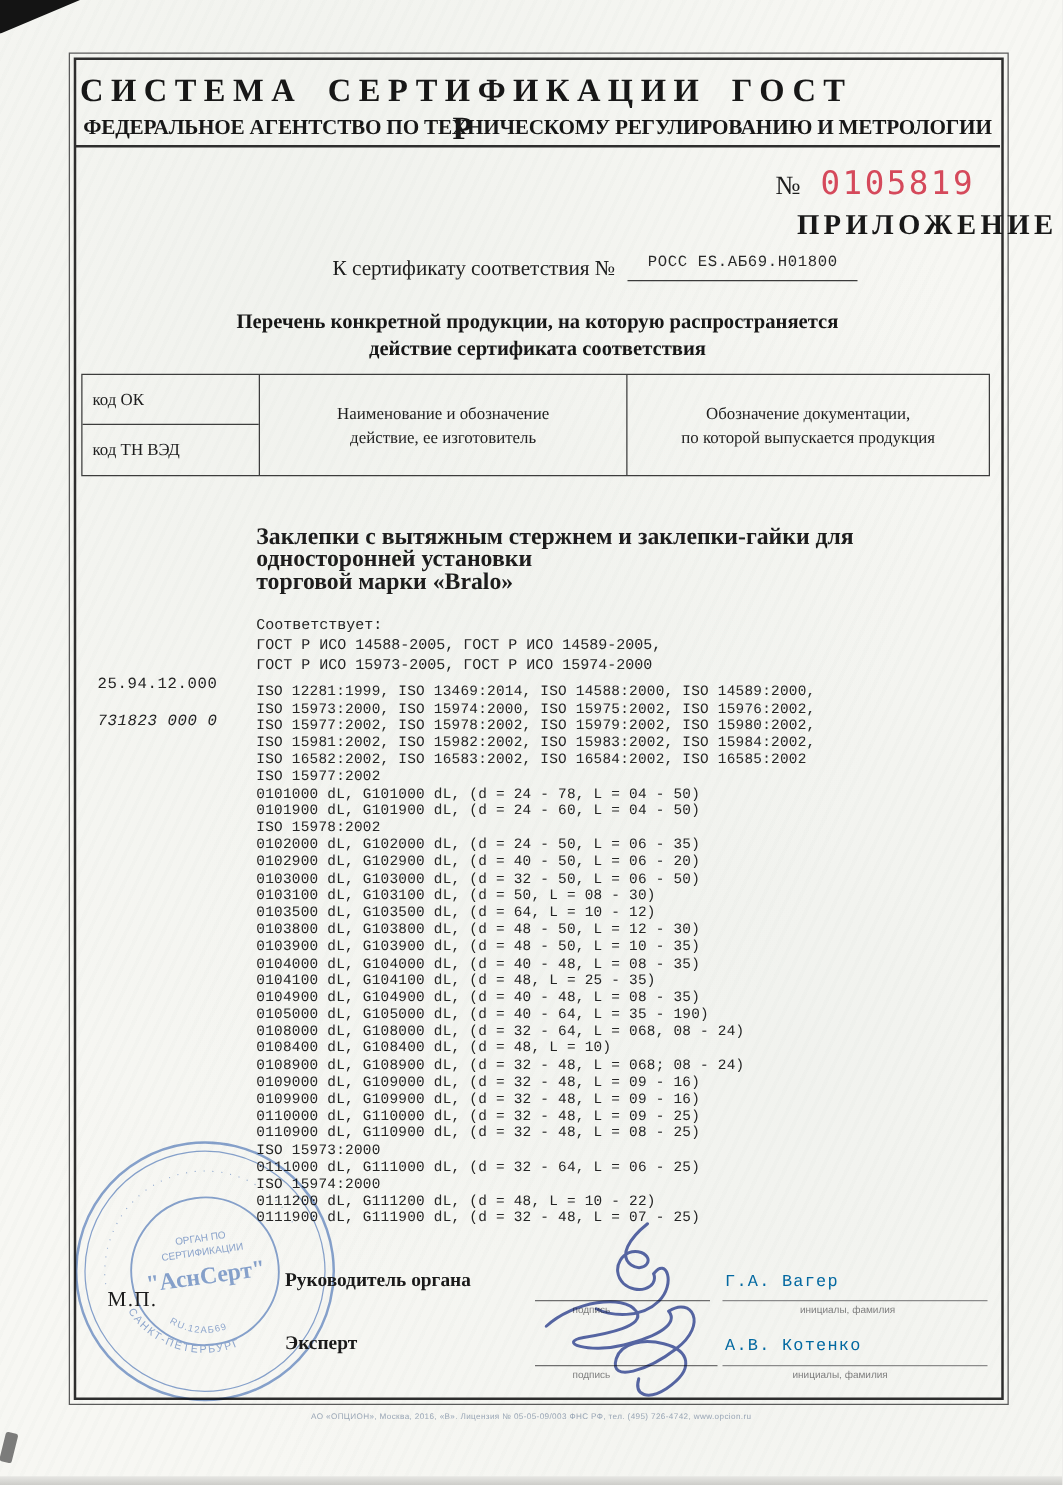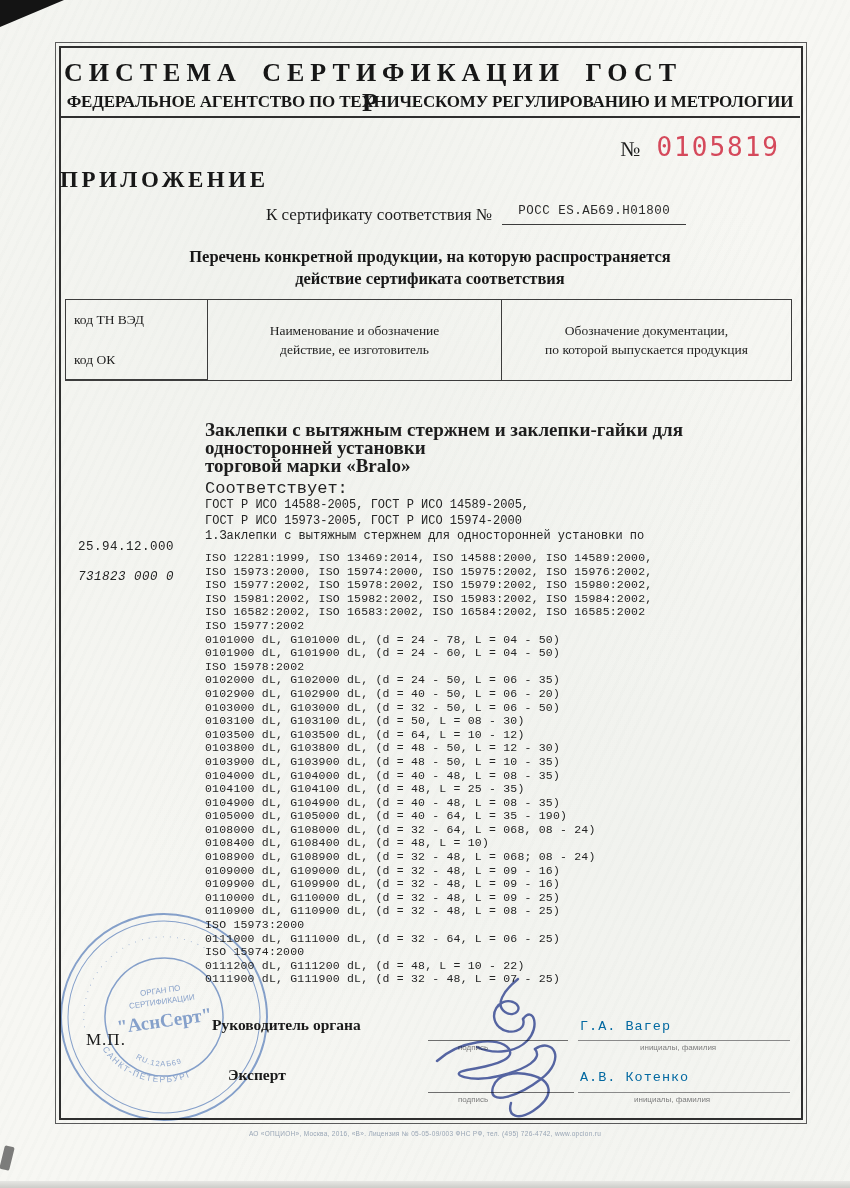--- a/index.html
+++ b/index.html
@@ -29,22 +29,22 @@
     font-size:26px;font-weight:700;letter-spacing:6px;word-spacing:8px;color:#171717;}
   .hdr-sub{position:absolute;left:60px;top:92px;width:740px;text-align:center;
     font-size:17px;font-weight:700;letter-spacing:-0.2px;color:#171717;}
   .hdr-rule{position:absolute;left:60px;top:116px;width:740px;height:2px;background:#2e2e2e;}
 
   .doc-number{position:absolute;left:0;top:132px;width:780px;text-align:right;display:block;}
   .doc-number .no-sign{font-size:21px;color:#1d1d1d;margin-right:16px;}
   .doc-number .no-value{font-family:"DejaVu Sans Mono",monospace;font-size:26px;
     letter-spacing:2px;color:#d5495b;}
 
-  .doc-title{position:absolute;left:60px;top:167px;width:740px;text-align:left;
-    font-size:23px;font-weight:700;letter-spacing:3.5px;color:#181818;}
+  .doc-title{position:absolute;left:60px;top:167px;width:740px;text-align:right;
+    font-size:23px;font-weight:700;letter-spacing:3.5px;color:#181818;padding-left:46px;}
 
   .cert-line{position:absolute;left:266px;top:200px;display:flex;align-items:flex-end;gap:10px;}
   .cert-label{font-size:17px;color:#1c1c1c;}
   .cert-value-wrap{border-bottom:1.5px solid #3b3b3b;padding:0 16px 6px 16px;}
   .cert-value{font-family:"Liberation Mono",monospace;font-size:12.5px;letter-spacing:.5px;color:#2a2a2a;}
 
   .intro1{position:absolute;left:60px;top:247px;width:740px;text-align:center;
     font-size:16.5px;font-weight:700;color:#171717;}
   .intro2{position:absolute;left:60px;top:269px;width:740px;text-align:center;
     font-size:16.5px;font-weight:700;color:#171717;}
@@ -65,27 +65,27 @@
     font-size:12.5px;letter-spacing:.5px;color:#232323;}
   .code-tnved{position:absolute;left:78px;top:570px;font-family:"Liberation Mono",monospace;
     font-size:12.5px;letter-spacing:.5px;color:#232323;font-style:italic;}
 
   
   .content{position:absolute;left:205px;top:411px;width:594px;}
   .mono{font-family:"Liberation Mono",monospace;color:#242424;}
   .m-manufacturer{font-size:12px;line-height:19px;white-space:pre-line;letter-spacing:.2px;}
   .m-product{font-family:"Liberation Serif",serif;font-weight:700;font-size:19px;
     line-height:18px;margin-top:10px;white-space:pre-line;color:#1d1d1d;}
-  .m-conform{font-size:17px;line-height:16px;margin-top:6px;white-space:pre-line;}
+  .m-conform{font-size:12px;line-height:16px;margin-top:17px;white-space:pre-line;}
   .m-gost{font-size:12px;line-height:16px;white-space:pre-line;}
   .m-item1{font-size:12px;line-height:15px;white-space:pre-line;}
   .m-iso{font-size:11.5px;line-height:13.6px;margin-top:7px;white-space:pre;letter-spacing:.2px;}
 
   
-  .role1{position:absolute;left:212px;top:1016px;font-size:15.5px;font-weight:700;color:#1a1a1a;}
+  .role1{position:absolute;left:228px;top:1016px;font-size:15.5px;font-weight:700;color:#1a1a1a;}
   .role2{position:absolute;left:228px;top:1066px;font-size:15.5px;font-weight:700;color:#1a1a1a;}
   .sigline{position:absolute;border-bottom:1px solid #6e6e6e;height:0;}
   .sl1{left:428px;top:1040px;width:140px;}
   .sl2{left:428px;top:1092px;width:146px;}
   .nl1{left:578px;top:1040px;width:212px;border-bottom-color:#8a8a8a;}
   .nl2{left:578px;top:1092px;width:212px;border-bottom-color:#8a8a8a;}
   .sig-caption{position:absolute;font-family:"Liberation Sans",sans-serif;font-size:8px;color:#7d7d7d;}
   .cap-sign1{left:458px;top:1043px;}
   .cap-sign2{left:458px;top:1095px;}
   .cap-name1{left:640px;top:1043px;}
@@ -132,39 +132,38 @@
     <span class="cert-value-wrap">
       <span class="cert-value">РОСС ES.АБ69.Н01800</span>
     </span>
   </div>
 
   <div class="intro1">Перечень конкретной продукции,  на которую распространяется</div>
   <div class="intro2">действие сертификата соответствия</div>
 
   <div class="ptable">
     <div class="t-col1">
+      <div class="t-cell t-cell-top">код ОК</div>
       <div class="t-cell">код ТН ВЭД</div>
-      <div class="t-cell t-cell-top">код ОК</div>
     </div>
     <div class="t-col2">Наименование и обозначение
 действие, ее изготовитель</div>
     <div class="t-col3">Обозначение документации,
 по которой выпускается продукция</div>
   </div>
 
   <div class="code-ok">25.94.12.000</div>
   <div class="code-tnved">731823 000 0</div>
 
   <div class="content">
     <div class="m-product">Заклепки с вытяжным стержнем и заклепки-гайки для односторонней установки
 торговой марки «Bralo»</div>
     <div class="mono m-conform">Соответствует:</div>
     <div class="mono m-gost">ГОСТ Р ИСО 14588-2005, ГОСТ Р ИСО 14589-2005,
 ГОСТ Р ИСО 15973-2005, ГОСТ Р ИСО 15974-2000</div>
-    <div class="mono m-item1">1.Заклепки с вытяжным стержнем для односторонней установки по</div>
     <div class="mono m-iso">ISO 12281:1999, ISO 13469:2014, ISO 14588:2000, ISO 14589:2000,
 ISO 15973:2000, ISO 15974:2000, ISO 15975:2002, ISO 15976:2002,
 ISO 15977:2002, ISO 15978:2002, ISO 15979:2002, ISO 15980:2002,
 ISO 15981:2002, ISO 15982:2002, ISO 15983:2002, ISO 15984:2002,
 ISO 16582:2002, ISO 16583:2002, ISO 16584:2002, ISO 16585:2002
 ISO 15977:2002
 0101000 dL, G101000 dL, (d = 24 - 78, L = 04 - 50)
 0101900 dL, G101900 dL, (d = 24 - 60, L = 04 - 50)
 ISO 15978:2002
 0102000 dL, G102000 dL, (d = 24 - 50, L = 06 - 35)

